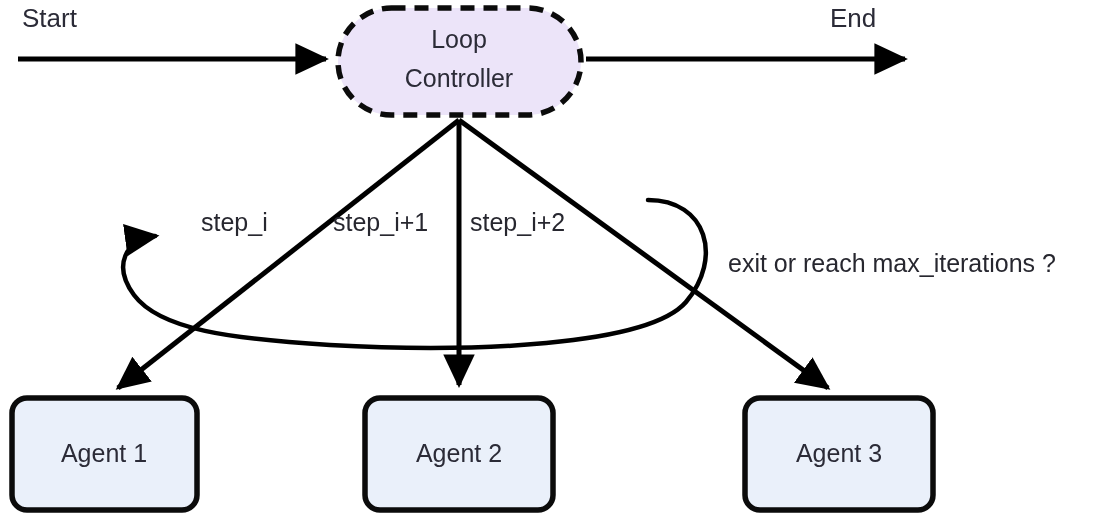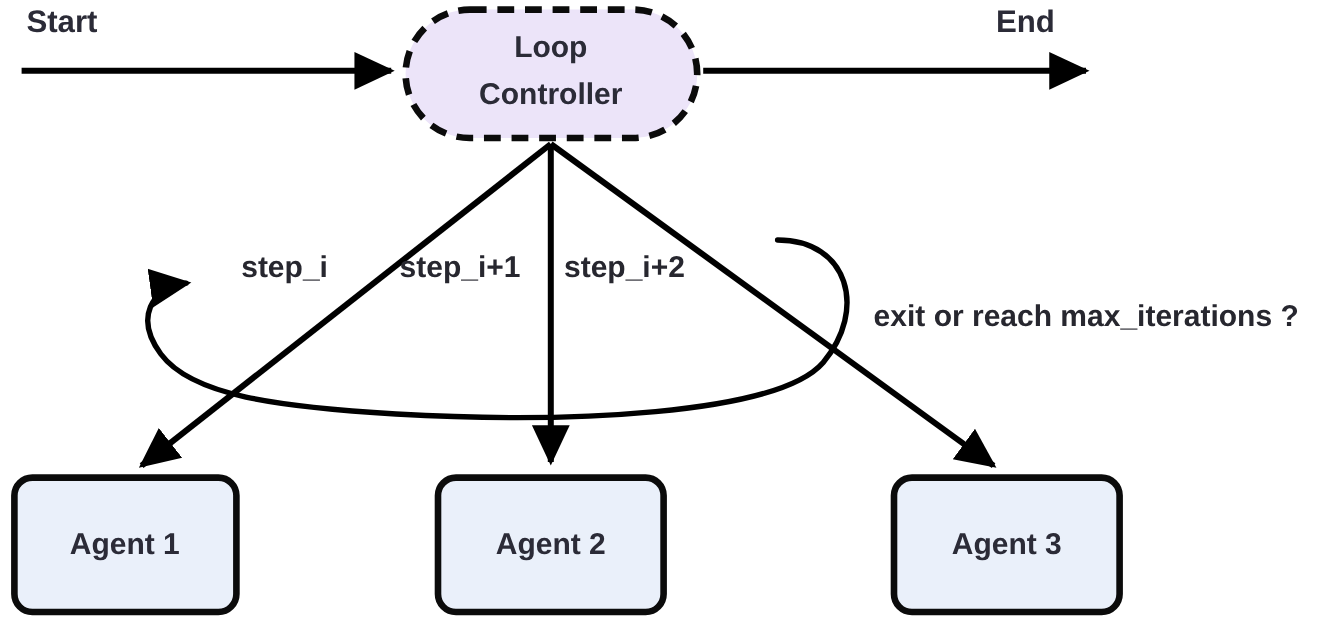--- a/index.html
+++ b/index.html
@@ -9,21 +9,20 @@
   }
   body {
     font-family: "Liberation Sans", "DejaVu Sans", sans-serif;
   }
   #diagram-root {
     position: relative;
     width: 1112px;
     height: 520px;
     background: #ffffff;
     overflow: hidden;
-    font-weight: bold;
   }
   svg.canvas {
     position: absolute;
     top: 0;
     left: 0;
     width: 1112px;
     height: 520px;
     display: block;
   }
   .node-text {

